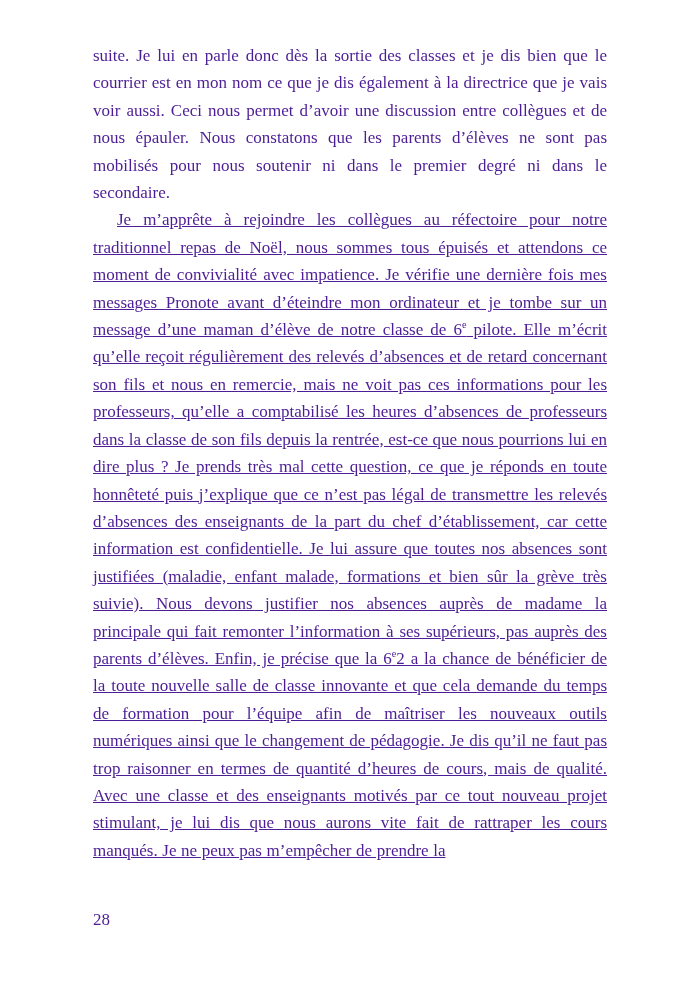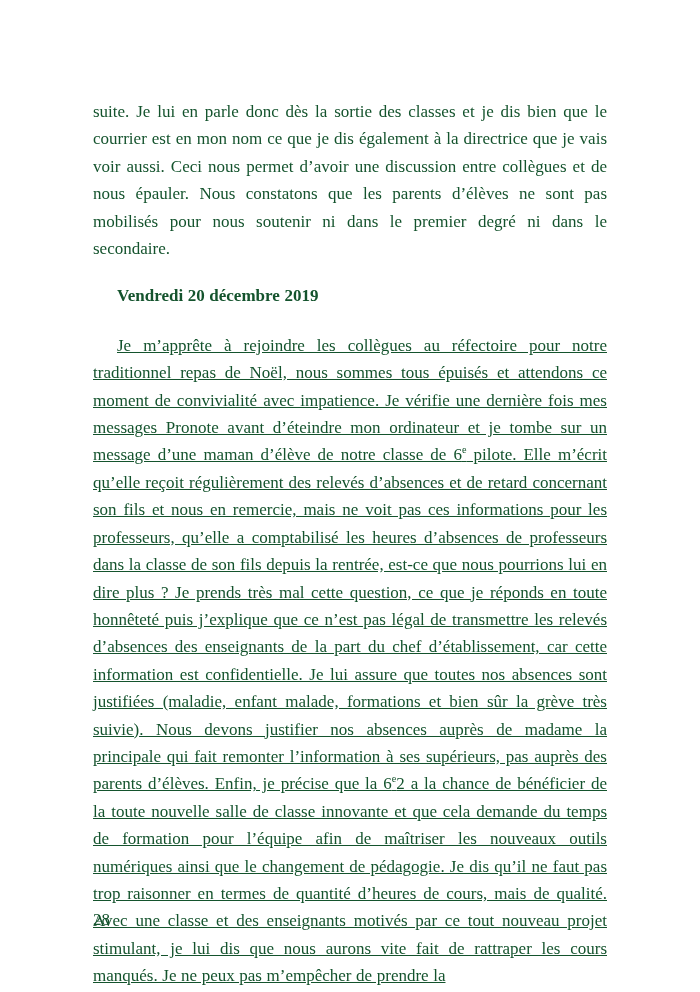--- a/index.html
+++ b/index.html
@@ -10,26 +10,26 @@
   body {
     width: 700px;
     height: 992px;
     overflow: hidden;
   }
   .page {
     position: relative;
     width: 700px;
     height: 992px;
     background: #ffffff;
-    color: #14532d;
+    color: #4c1d95;
     font-family: "Liberation Serif", "DejaVu Serif", serif;
     font-size: 17px;
     line-height: 27.4px;
     box-sizing: border-box;
-    padding: 98px 93px 0 93px;
+    padding: 42px 93px 0 93px;
     text-align: justify;
     word-spacing: 0.02em;
   }
   .para {
     margin: 0;
   }
   .para.indent {
     text-indent: 24px;
     text-decoration: underline;
   }
@@ -55,19 +55,18 @@
     text-align: right;
   }
 </style>
 </head>
 <body>
 
 <div class="page">
 
   <p class="para">suite. Je lui en parle donc dès la sortie des classes et je dis bien que le courrier est en mon nom ce que je dis également à la directrice que je vais voir aussi. Ceci nous permet d’avoir une discussion entre collègues et de nous épauler. Nous constatons que les parents d’élèves ne sont pas mobilisés pour nous soutenir ni dans le premier degré ni dans le secondaire.</p>
 
-  <h2 class="heading">Vendredi 20 décembre 2019</h2>
 
   <p class="para indent"><span>Je m’apprête à rejoindre les collègues au réfectoire pour notre traditionnel repas de Noël, nous sommes tous épuisés et attendons ce moment de convivialité avec impatience. Je vérifie une dernière fois mes messages Pronote avant d’éteindre mon ordinateur et je tombe sur un message d’une maman d’élève de notre classe de 6</span><sup class="sup">e</sup><span> pilote. Elle m’écrit qu’elle reçoit régulièrement des relevés d’absences et de retard concernant son fils et nous en remercie, mais ne voit pas ces informations pour les professeurs, qu’elle a comptabilisé les heures d’absences de professeurs dans la classe de son fils depuis la rentrée, est-ce que nous pourrions lui en dire plus ? Je prends très mal cette question, ce que je réponds en toute honnêteté puis j’explique que ce n’est pas légal de transmettre les relevés d’absences des enseignants de la part du chef d’établissement, car cette information est confidentielle. Je lui assure que toutes nos absences sont justifiées (maladie, enfant malade, formations et bien sûr la grève très suivie). Nous devons justifier nos absences auprès de madame la principale qui fait remonter l’information à ses supérieurs, pas auprès des parents d’élèves. Enfin, je précise que la 6</span><sup class="sup">e</sup><span>2 a la chance de bénéficier de la toute nouvelle salle de classe innovante et que cela demande du temps de formation pour l’équipe afin de maîtriser les nouveaux outils numériques ainsi que le changement de pédagogie. Je dis qu’il ne faut pas trop raisonner en termes de quantité d’heures de cours, mais de qualité. Avec une classe et des enseignants motivés par ce tout nouveau projet stimulant, je lui dis que nous aurons vite fait de rattraper les cours manqués. Je ne peux pas m’empêcher de prendre la</span></p>
 
   <div class="pagenum">28</div>
 
 </div>
 
 </body></html>

